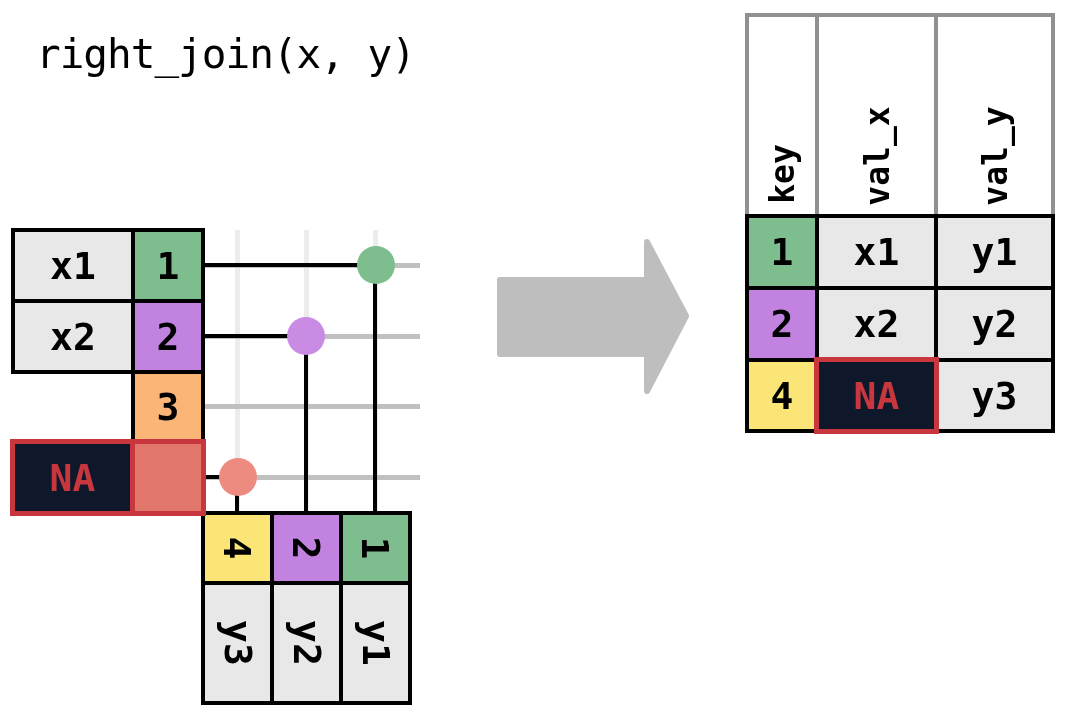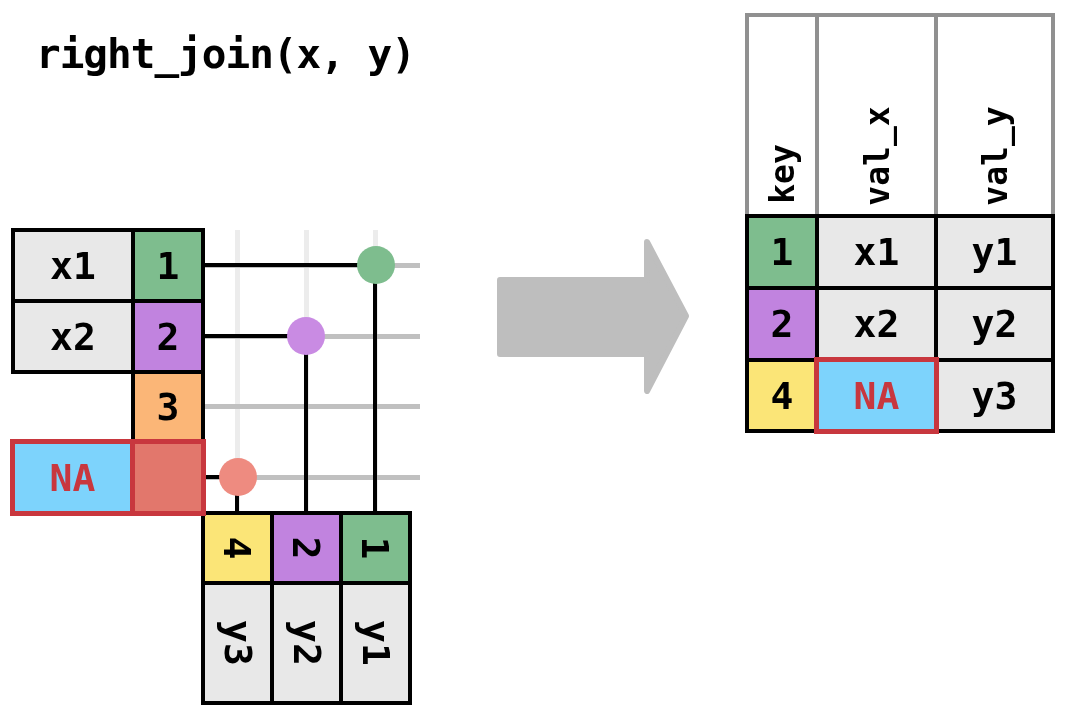--- a/index.html
+++ b/index.html
@@ -1,35 +1,35 @@
 <!DOCTYPE html>
 <html><head>
 <meta charset="utf-8">
 <style>
   html,body{margin:0;padding:0;background:#fff;}
   #canvas{
     position:relative;width:1070px;height:720px;background:#fff;overflow:hidden;
     font-family:"DejaVu Sans Mono","Liberation Mono",monospace;color:#000;
   }
   .title{
-    position:absolute;left:36px;top:30px;font-size:41px;font-weight:700;
+    position:absolute;left:36px;top:30px;font-size:41px;font-weight:400;
     letter-spacing:-1px;white-space:pre;
   }
   
   .cell{
     position:absolute;box-sizing:border-box;display:flex;align-items:center;justify-content:center;
     border:4px solid #000;background:#E8E8E8;font-size:38px;font-weight:600;line-height:1;
   }
   .key-green{background:#7EBD8E;}
   .key-purple{background:#C183DF;}
   .key-orange{background:#FBB677;}
   .key-yellow{background:#FBE577;}
   .key-salmon{background:#E2776C;}
   .red-border{border:5px solid #C8373E;}
-  .white-bg{background:#7dd3fc;}
+  .white-bg{background:#0f172a;}
   .na-text{color:#C8373E;}
   
   .hcell{
     position:absolute;box-sizing:border-box;background:#fff;border:4px solid #909090;
     font-size:33px;font-weight:600;overflow:visible;
   }
   .hcell .vtext{
     position:absolute;left:50%;top:50%;white-space:nowrap;
   }
   

